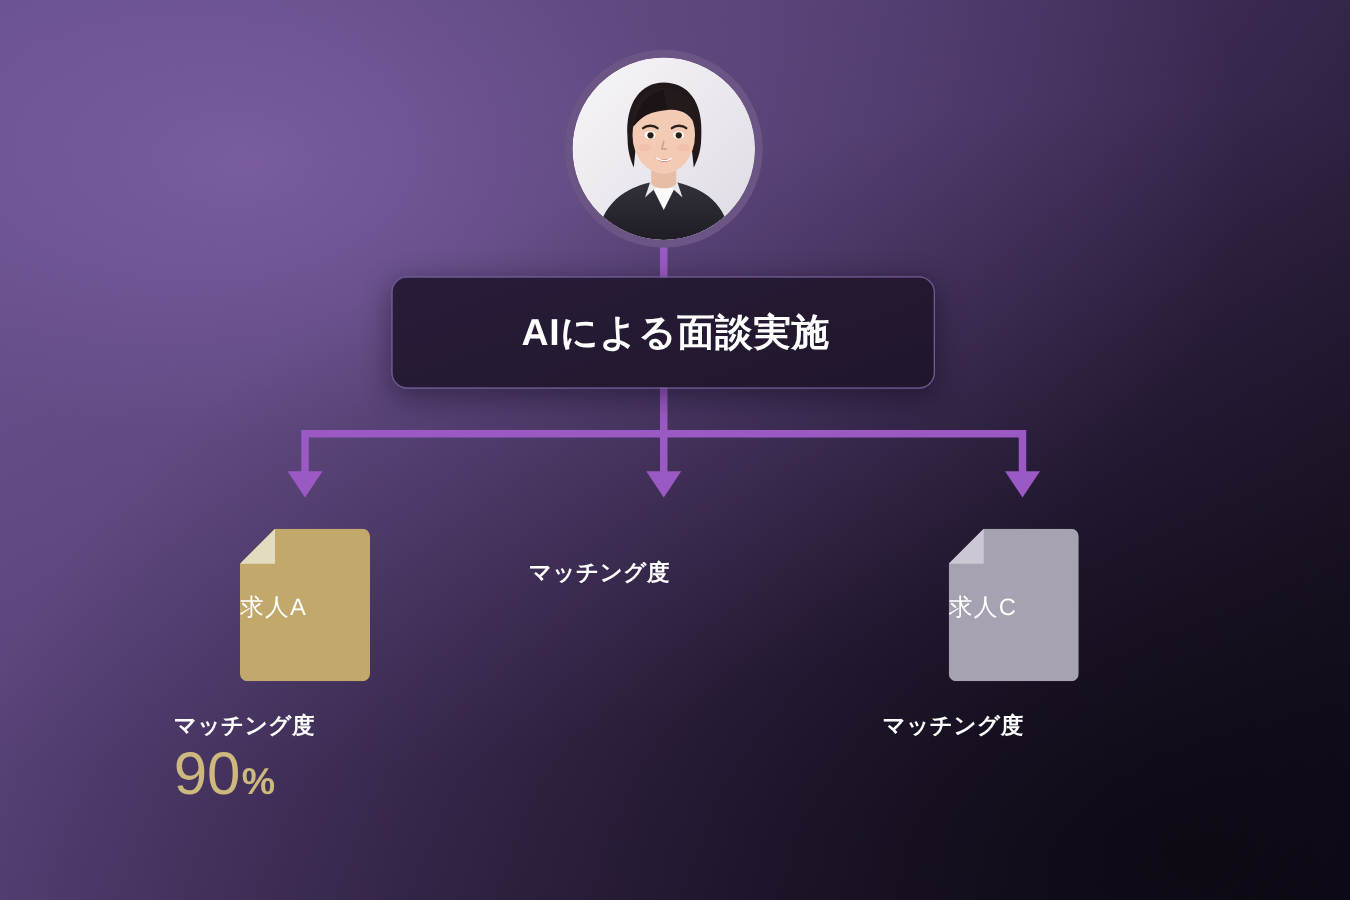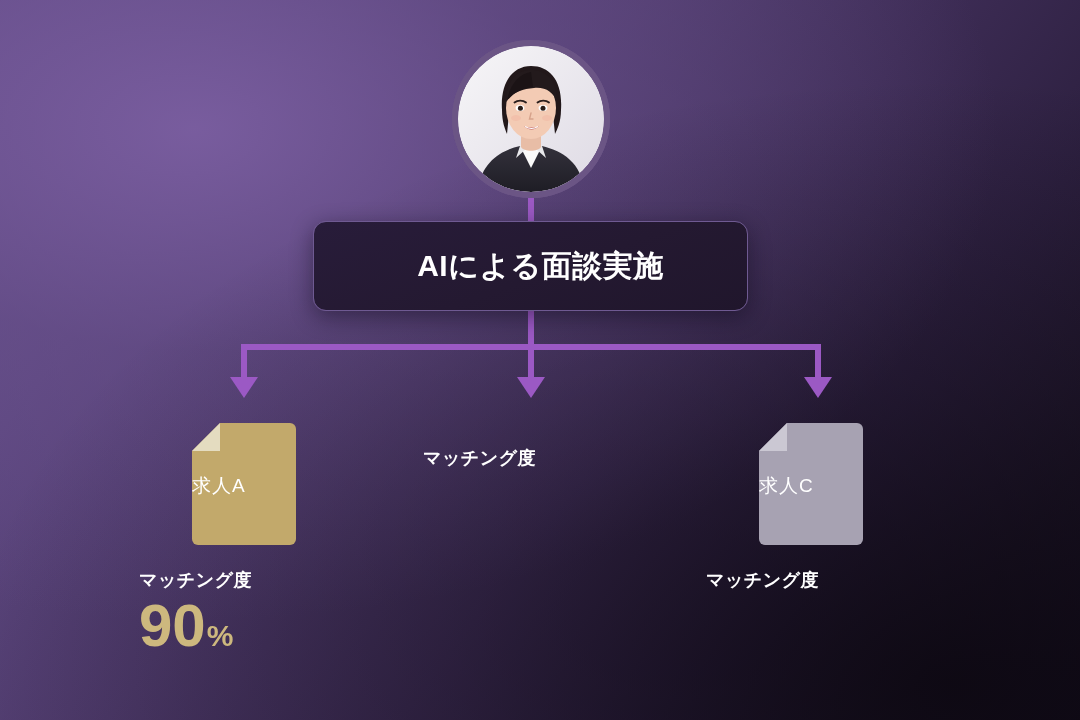--- a/index.html
+++ b/index.html
@@ -130,22 +130,22 @@
     color: #ffffff;
     letter-spacing: 0.5px;
   }
   .match-value {
     margin-top: 4px;
     font-weight: bold;
     line-height: 1;
     white-space: nowrap;
   }
   .match-num {
-    font-size: 60px;
-    font-weight: bold;
+    font-size: 48px;
+    font-weight: normal;
   }
   .match-pct {
     font-size: 30px;
     font-weight: bold;
     margin-left: 1px;
   }
   .gold .match-num, .gold .match-pct { color: #cdb87e; }
   .white .match-num, .white .match-pct { color: #ffffff; }
 </style>
 </head>

